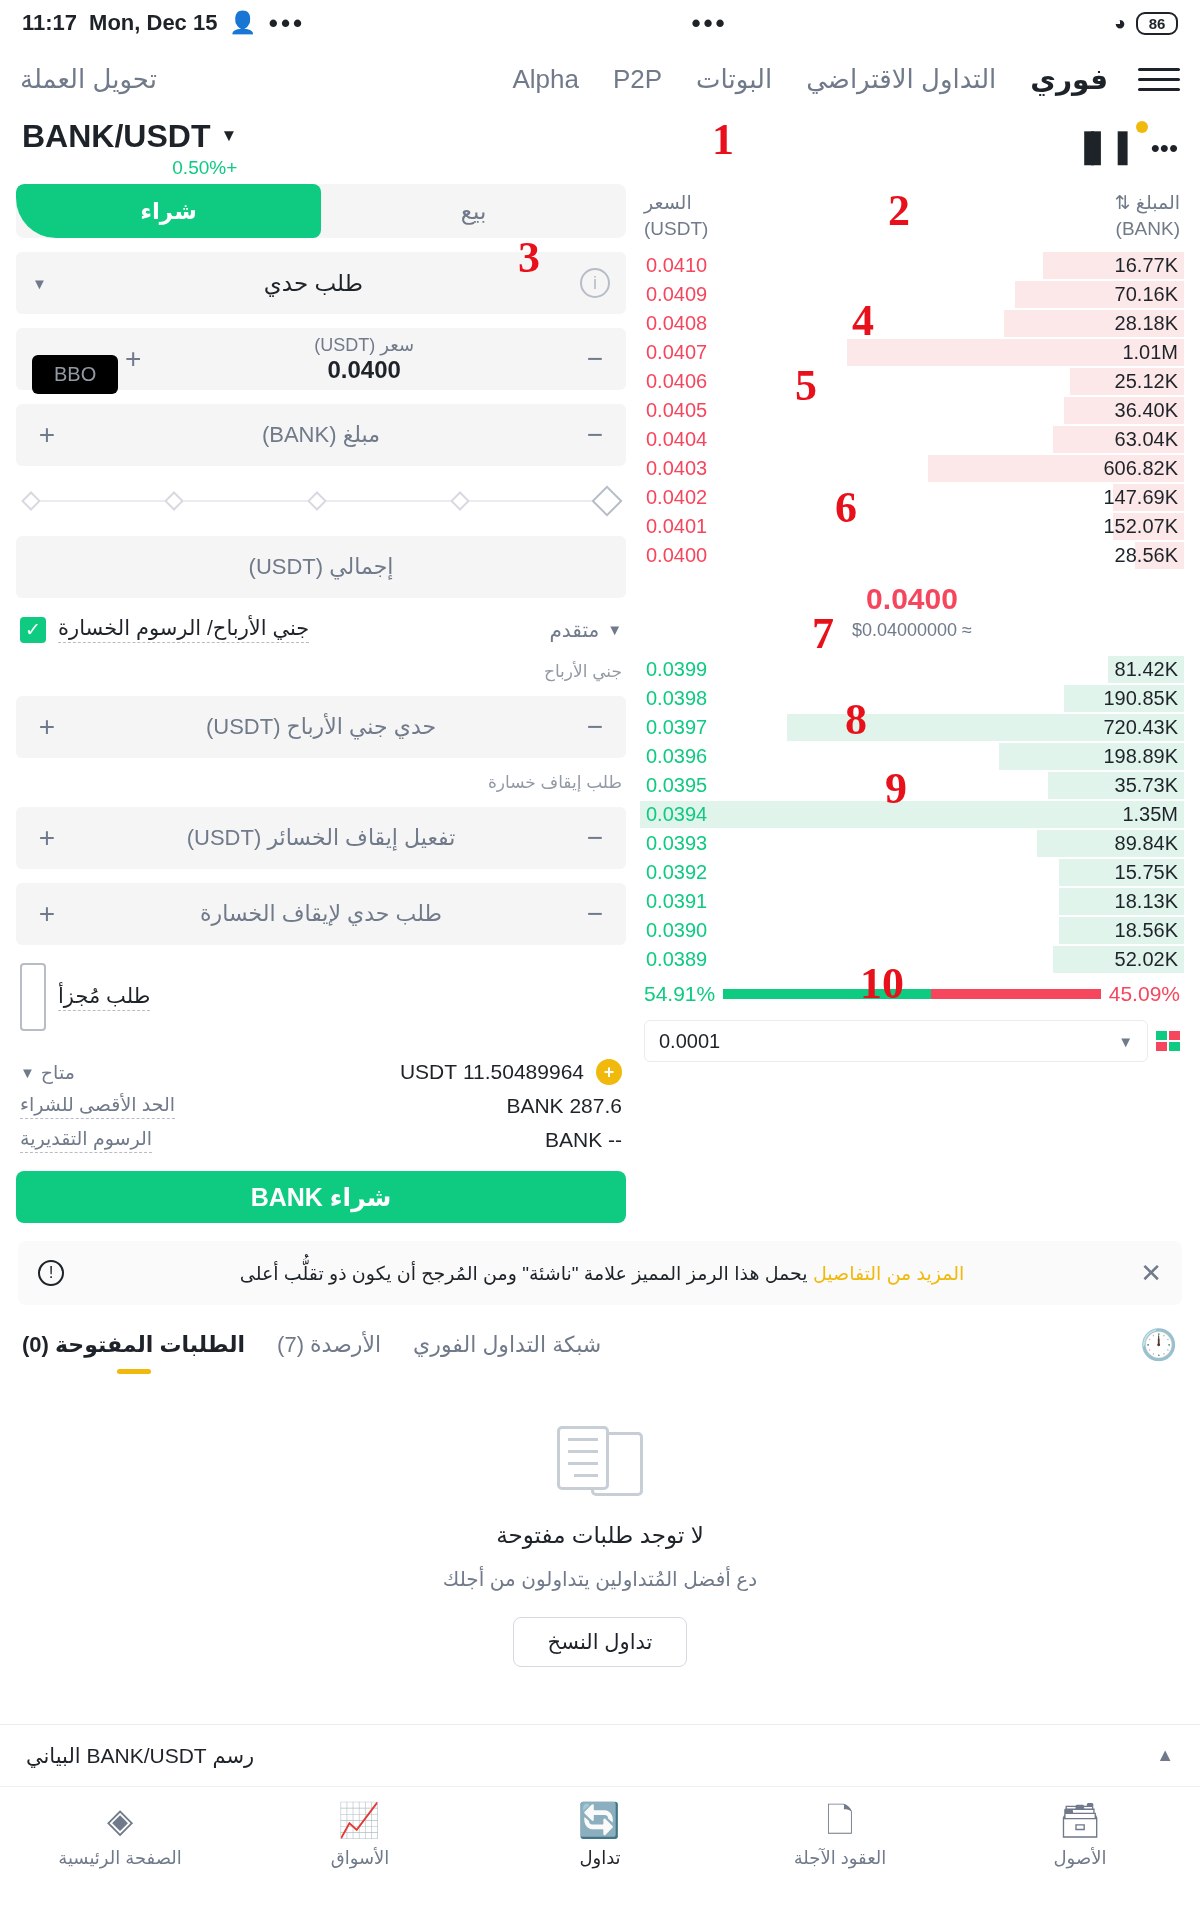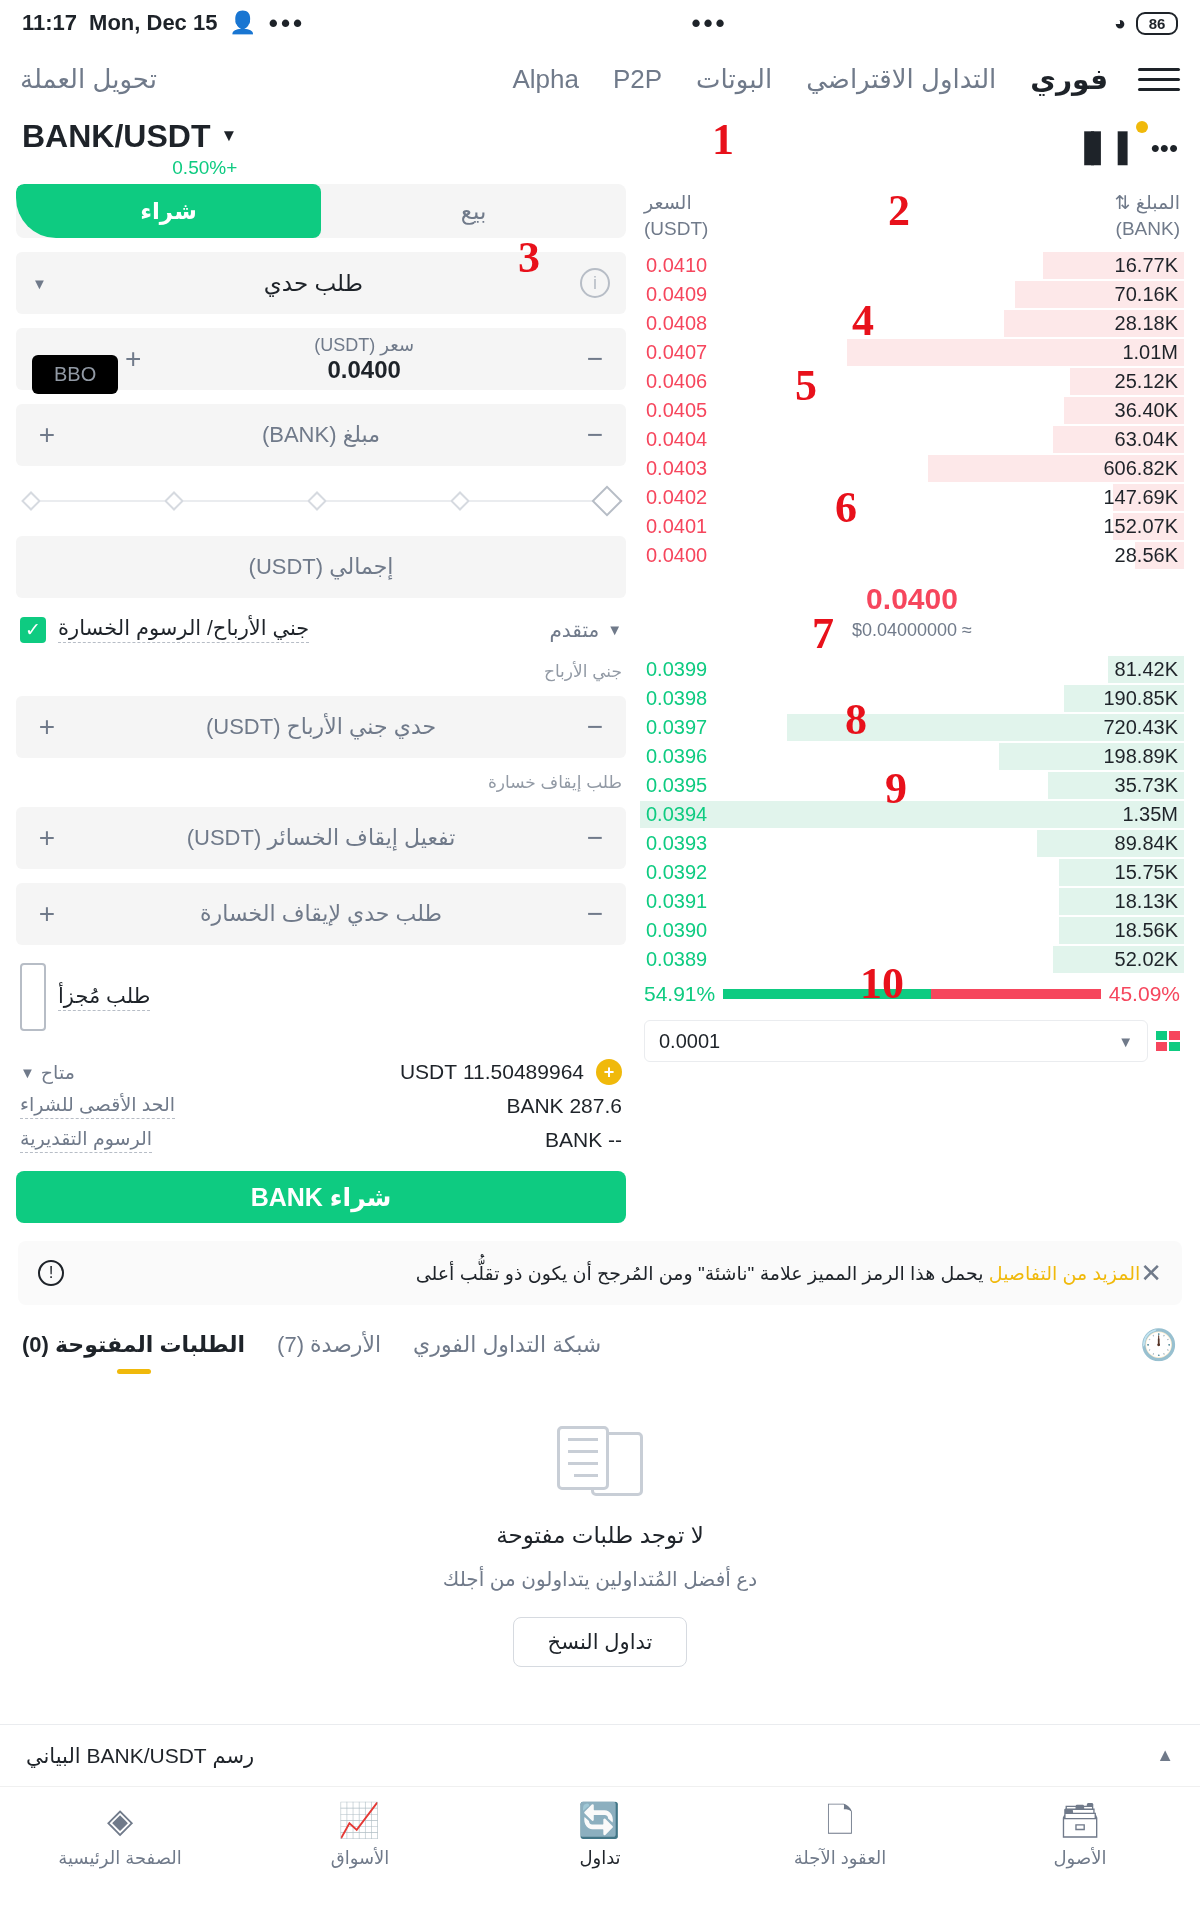--- a/index.html
+++ b/index.html
@@ -119,21 +119,21 @@
   .bal-line { display: flex; align-items: center; justify-content: space-between; font-size: 21px; padding: 4px 0; }
   .bal-left { display: flex; align-items: center; gap: 12px; }
   .coin-ico { width: 26px; height: 26px; border-radius: 50%; background: #f0b90b; color: #fff; font-size: 18px; display: flex; align-items: center; justify-content: center; font-weight: bold;}
   .dashed { border-bottom: 1px dashed #b7bdc6; padding-bottom: 2px; color: #707a8a; font-size: 19px;}
   .bal-right-lbl { color: #707a8a; font-size: 19px; display: flex; align-items: center; gap: 6px; }
 
   .buybtn { height: 52px; border-radius: 8px; background: #0ecb81; color: #fff; font-size: 25px; font-weight: bold; display: flex; align-items: center; justify-content: center; }
 
   
   .notice { margin: 18px 18px 0 18px; background: #fafafa; border-radius: 8px; height: 64px; display: flex; align-items: center; justify-content: space-between; padding: 0 20px; }
-  .notice .txt { font-size: 19px; color: #1e2329; flex: 1; text-align: right; }
+  .notice .txt { font-size: 19px; color: #1e2329; flex: 1; text-align: center; }
   .notice .link { color: #f0b90b; }
   .warn-ico { width: 26px; height: 26px; border: 2px solid #1e2329; border-radius: 50%; font-size: 17px; display: flex; align-items: center; justify-content: center; }
   .x-ico { font-size: 26px; color: #707a8a; }
 
   
   .tabs { display: flex; align-items: center; justify-content: space-between; padding: 22px 22px 0 22px; }
   .tabs-right { display: flex; align-items: center; gap: 32px; font-size: 22px; color: #707a8a; }
   .tab.active { color: #1e2329; font-weight: bold; position: relative; }
   .tab.active::after { content: ""; position: absolute; left: 50%; transform: translateX(-50%); bottom: -16px; width: 34px; height: 5px; background: #f0b90b; border-radius: 3px; }
   .hist-ico { font-size: 30px; color: #1e2329; }

